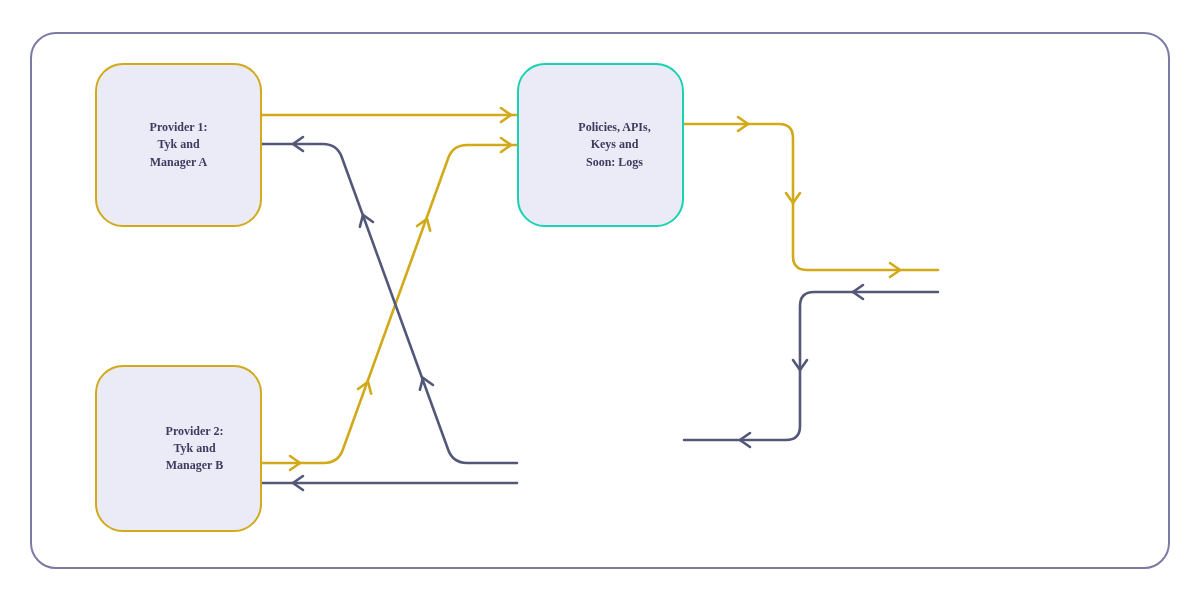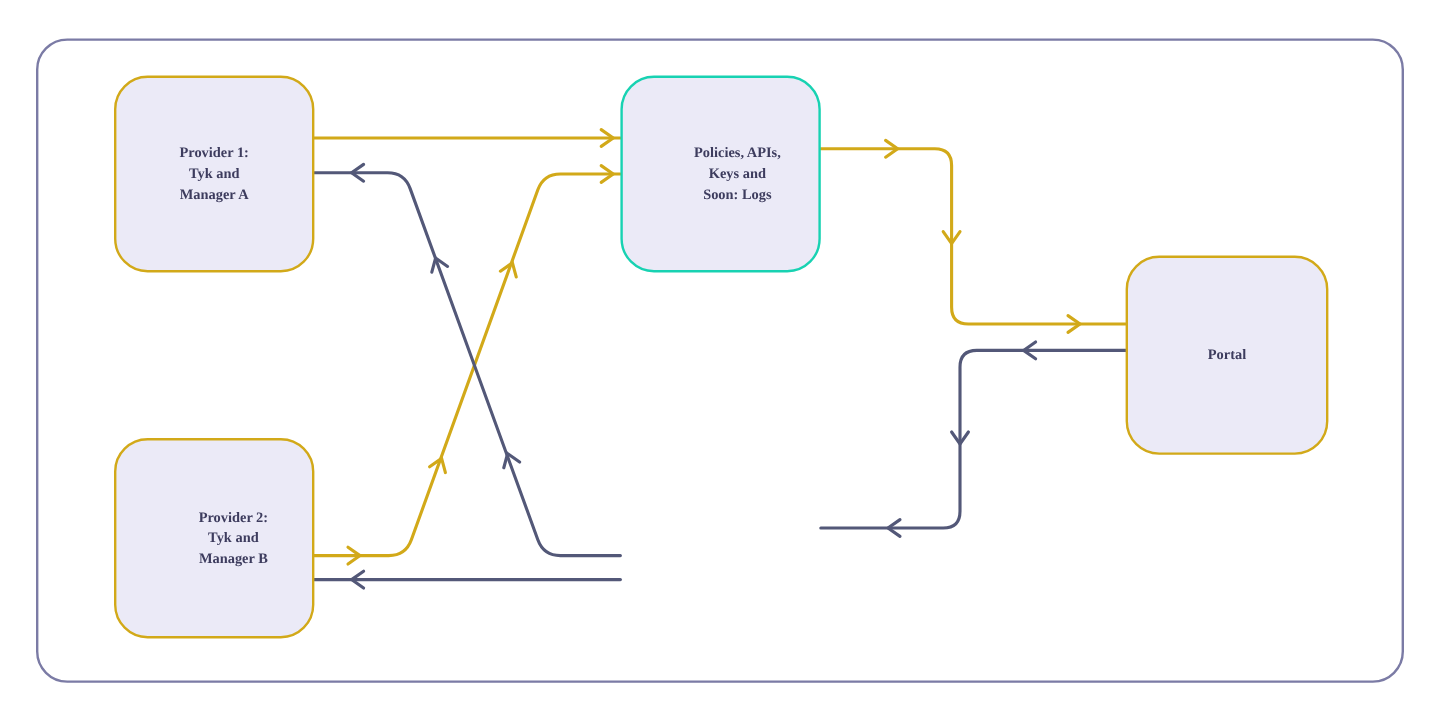--- a/index.html
+++ b/index.html
@@ -129,17 +129,14 @@
 Soon: Logs</div>
   </div>
 
   <div class="node gold" style="left:95px; top:365px; width:167px; height:167px;padding-left:32px;">
     <div class="node-label">Provider 2:
 Tyk and
 Manager B</div>
   </div>
 
 
-  <div class="node gold" style="left:938px; top:213px; width:169px; height:166px;">
-    <div class="node-label">Portal</div>
-  </div>
 
 </div>
 
 </body></html>

